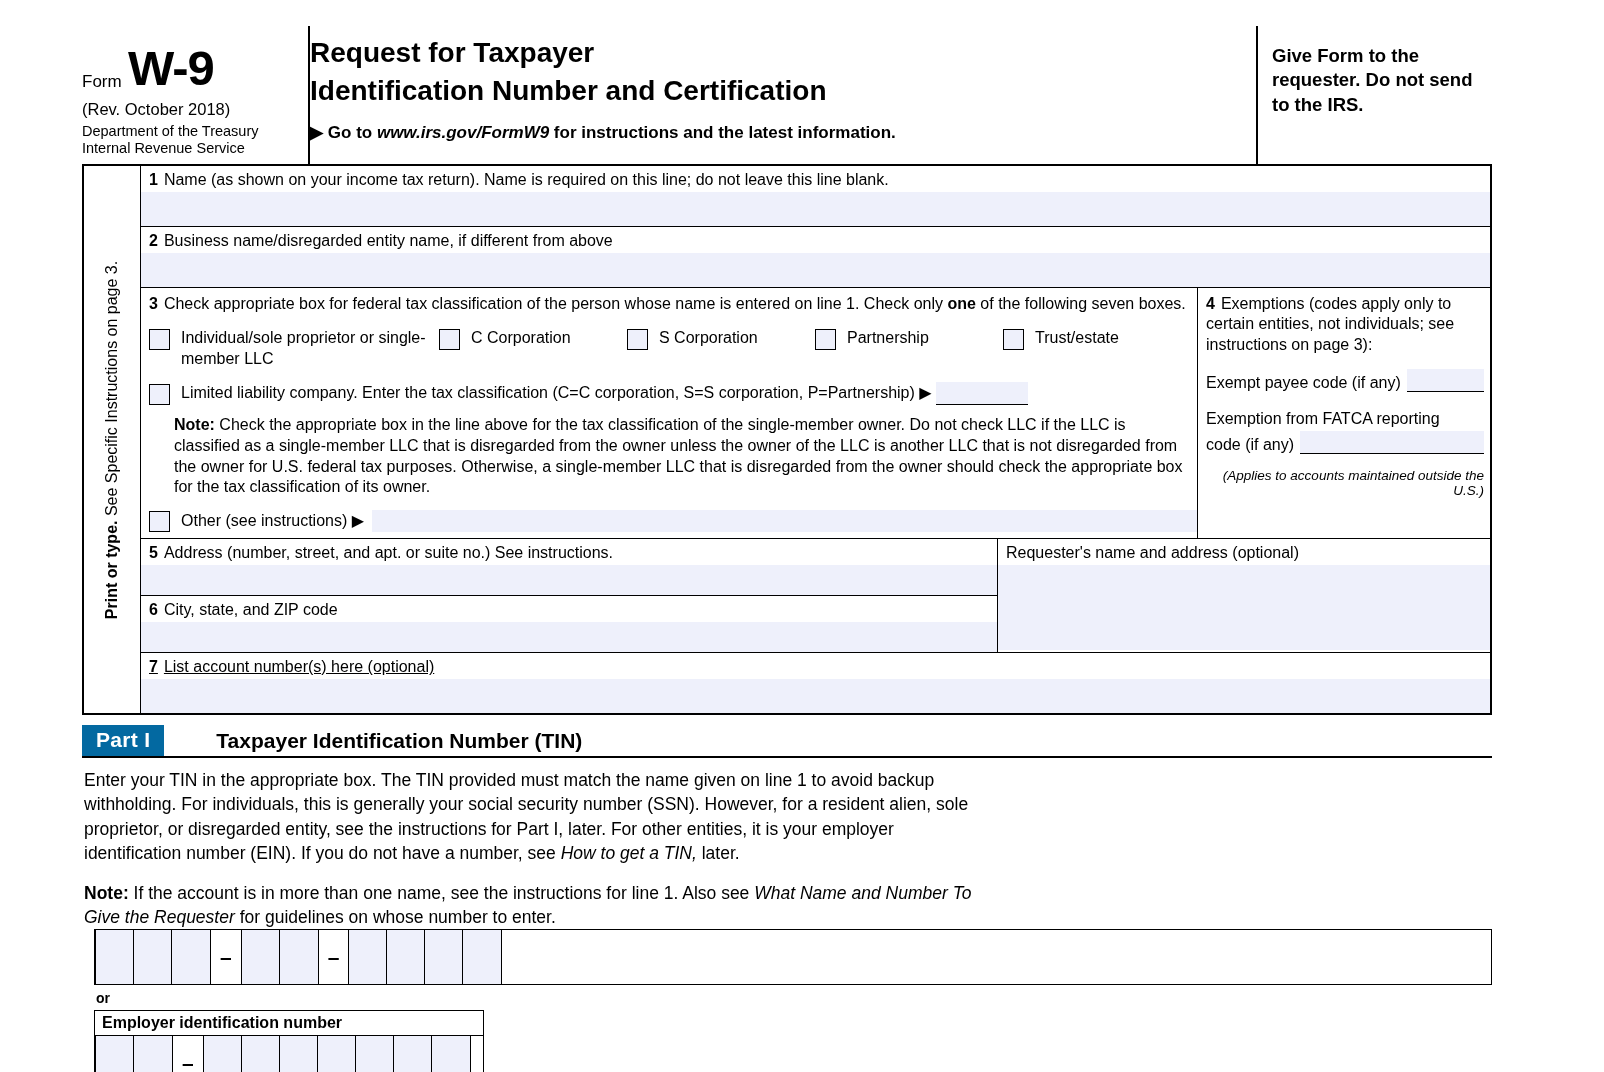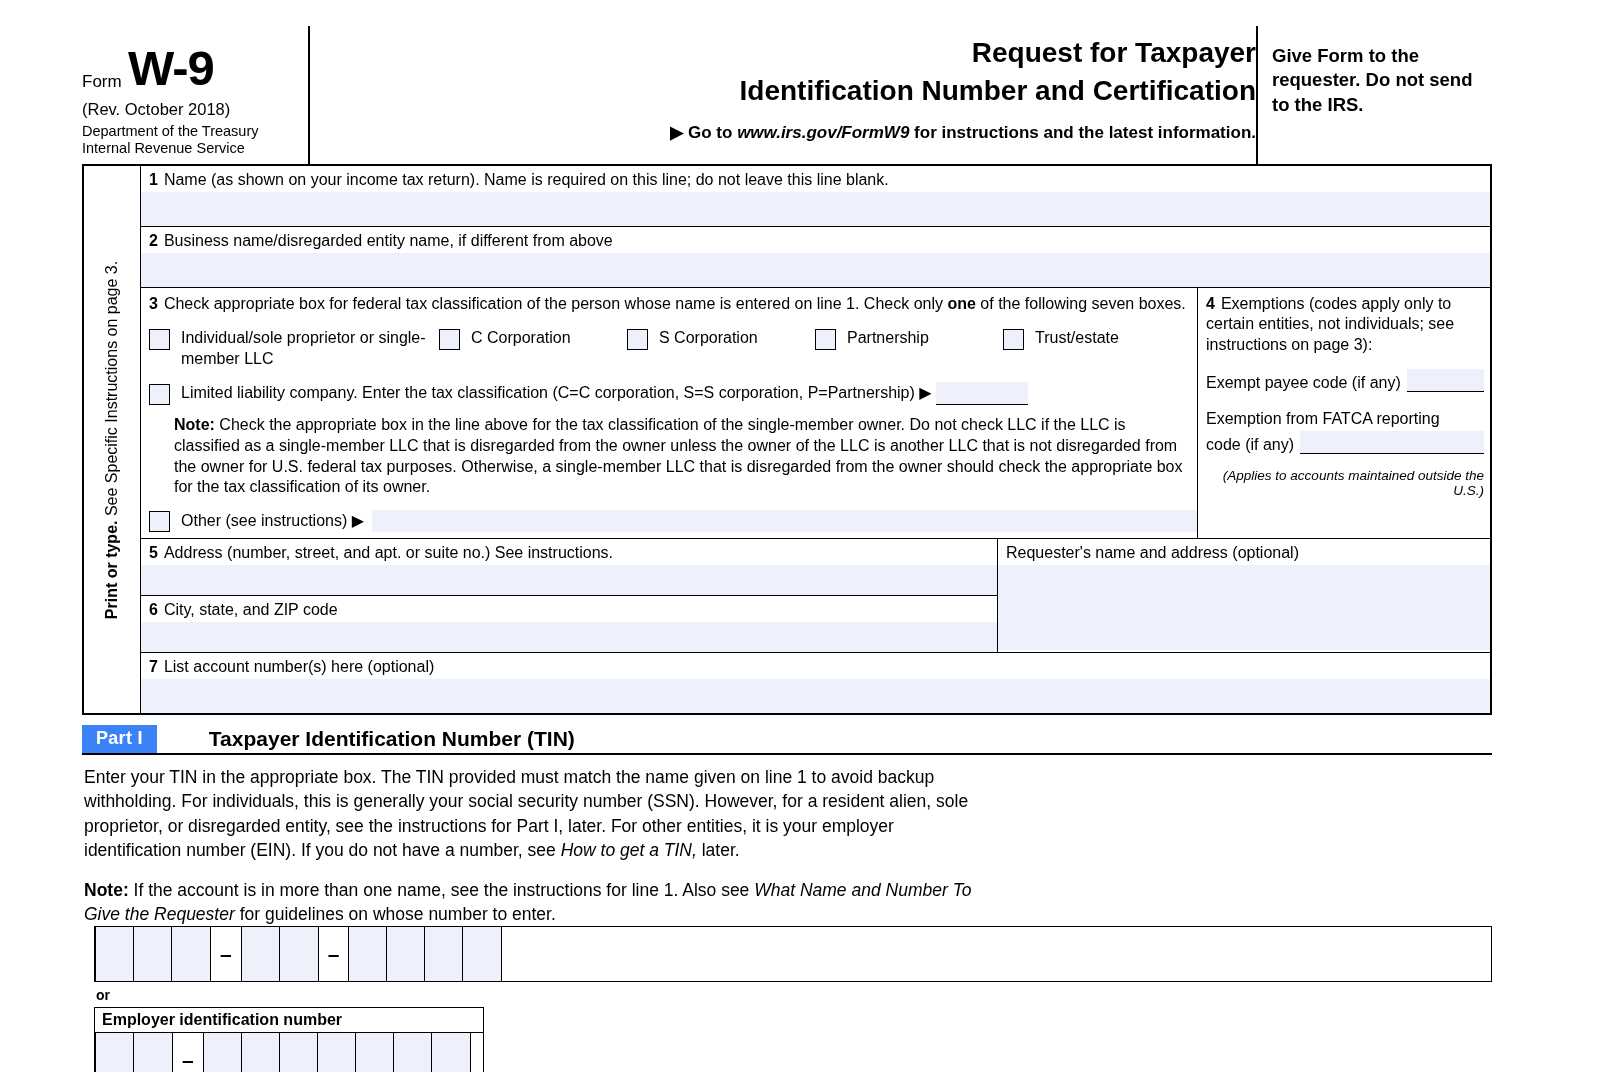--- a/index.html
+++ b/index.html
@@ -66,21 +66,21 @@
     font-size: 14.5px;
   }
   .dept2 {
     position: absolute;
     left: 0px;
     top: 114px;
     font-size: 14.5px;
   }
   .hdr-center {
     flex: 1;
-    text-align: right;
+    text-align: left;
     padding-top: 8px;
     position: relative;
   }
   .title1, .title2 {
     font-size: 28px;
     font-weight: bold;
     line-height: 1.35;
   }
   .goto {
     font-size: 17px;
@@ -118,21 +118,21 @@
     white-space: nowrap;
     font-size: 16px;
     font-weight: bold;
   }
   .side-text .norm { font-weight: normal; }
   .main { flex: 1; }
 
   .row {
     border-bottom: 1.6px solid #000;
   }
-  .row:last-child { border-bottom: none; }
+  .row:last-child { border-bottom: none; text-decoration: underline; }
   .lbl {
     font-size: 16px;
     padding: 5px 0 3px 8px;
   }
   .num {
     font-weight: bold;
     margin-right: 6px;
   }
   .fill {
     background: #eef0fb;
@@ -240,23 +240,23 @@
   .addr-fill { background: #eef0fb; height: 30px; }
   .req-fill { background: #eef0fb; height: 85px; }
 
   
   .part-bar {
     display: flex;
     align-items: stretch;
     margin-top: 10px;
   }
   .part-tag {
-    background: #3b82f6;
+    background: #0369a1;
     color: #fff;
-    font-size: 18px;
+    font-size: 21px;
     font-weight: bold;
     padding: 3px 14px 4px 14px;
     letter-spacing: 0.3px;
   }
   .part-title {
     font-size: 21px;
     font-weight: bold;
     padding-left: 52px;
     align-self: center;
   }

